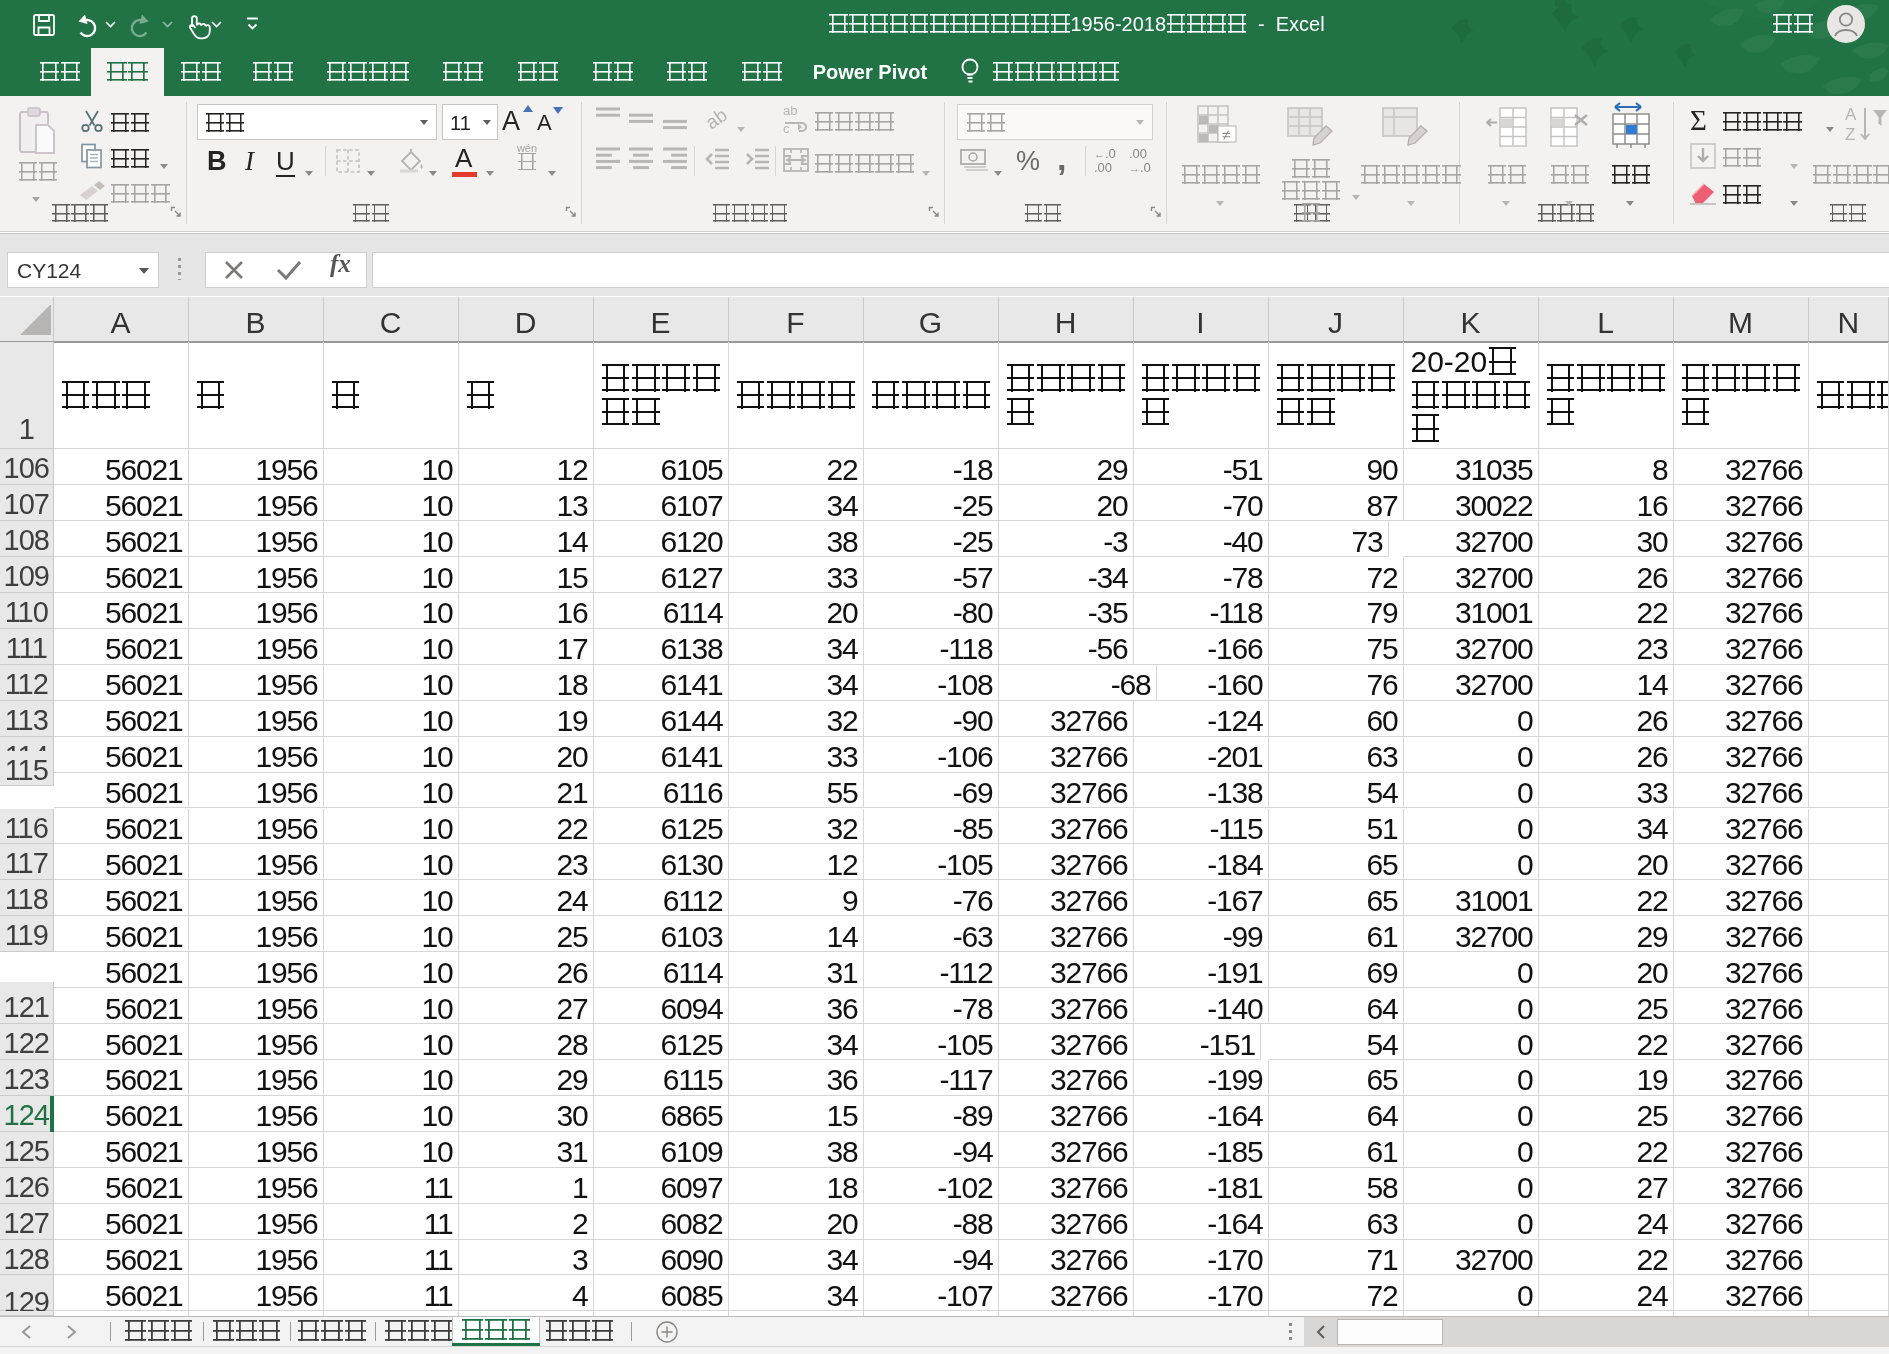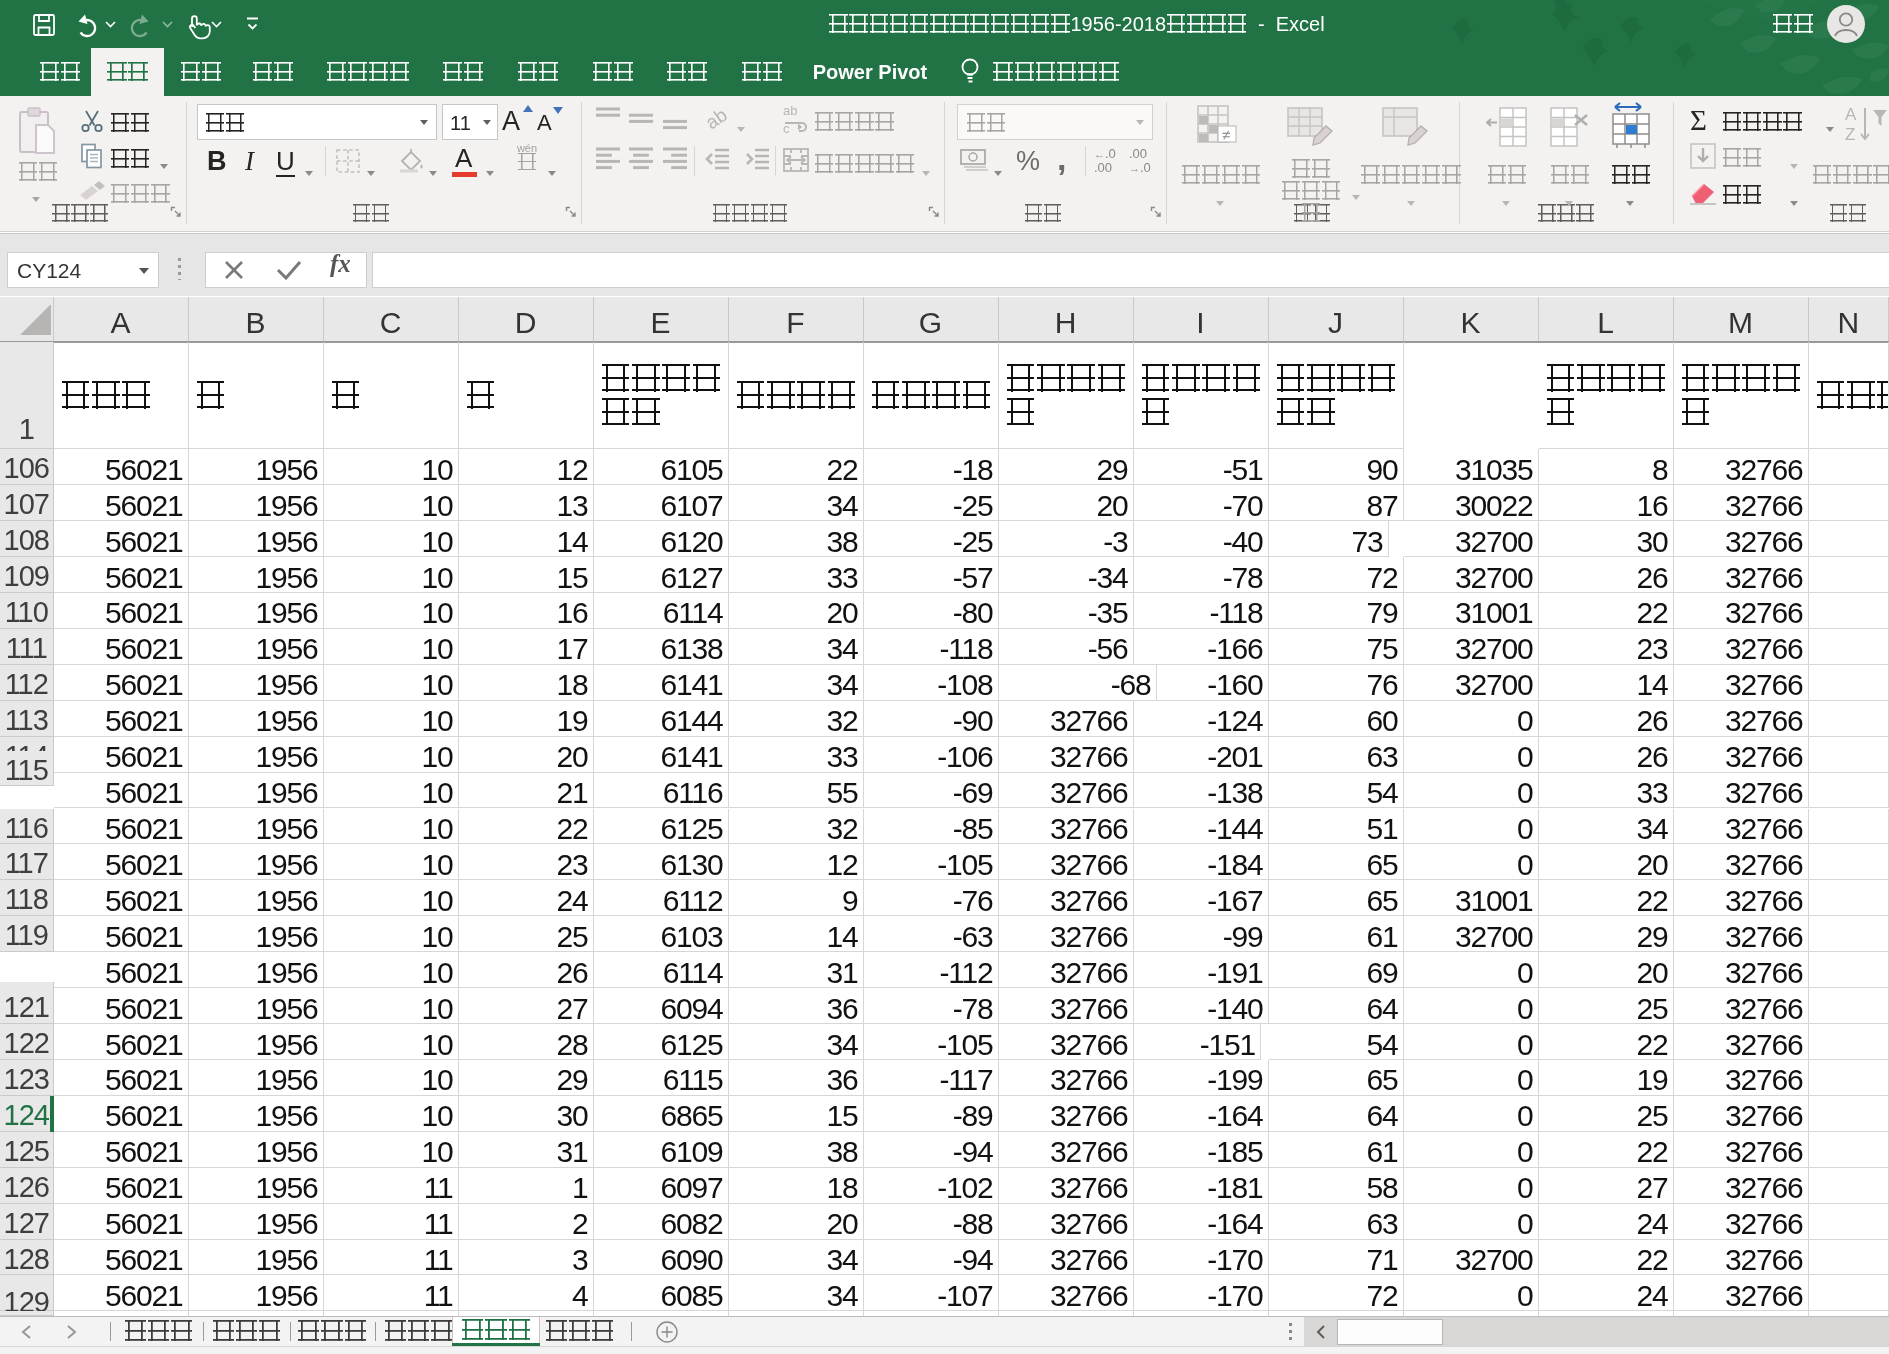--- a/index.html
+++ b/index.html
@@ -428,20 +428,21 @@
 <div class="cell hcell" style="left:53.5px;top:45.5px;width:135.0px;height:107.3px;padding-top:36.9px"><i class="h"></i><i class="h"></i><i class="h"></i></div>
 <div class="cell hcell" style="left:188.5px;top:45.5px;width:135.0px;height:107.3px;padding-top:36.9px"><i class="h"></i></div>
 <div class="cell hcell" style="left:323.5px;top:45.5px;width:135.0px;height:107.3px;padding-top:36.9px"><i class="h"></i></div>
 <div class="cell hcell" style="left:458.5px;top:45.5px;width:135.0px;height:107.3px;padding-top:36.9px"><i class="h"></i></div>
 <div class="cell hcell" style="left:593.5px;top:45.5px;width:135.0px;height:107.3px;padding-top:20.15px"><i class="h"></i><i class="h"></i><i class="h"></i><i class="h"></i><br><i class="h"></i><i class="h"></i></div>
 <div class="cell hcell" style="left:728.5px;top:45.5px;width:135.0px;height:107.3px;padding-top:36.9px"><i class="h"></i><i class="h"></i><i class="h"></i><i class="h"></i></div>
 <div class="cell hcell" style="left:863.5px;top:45.5px;width:135.0px;height:107.3px;padding-top:36.9px"><i class="h"></i><i class="h"></i><i class="h"></i><i class="h"></i></div>
 <div class="cell hcell" style="left:998.5px;top:45.5px;width:135.0px;height:107.3px;padding-top:20.15px"><i class="h"></i><i class="h"></i><i class="h"></i><i class="h"></i><br><i class="h"></i></div>
 <div class="cell hcell" style="left:1133.5px;top:45.5px;width:135.0px;height:107.3px;padding-top:20.15px"><i class="h"></i><i class="h"></i><i class="h"></i><i class="h"></i><br><i class="h"></i></div>
 <div class="cell hcell" style="left:1268.5px;top:45.5px;width:135.0px;height:107.3px;padding-top:20.15px"><i class="h"></i><i class="h"></i><i class="h"></i><i class="h"></i><br><i class="h"></i><i class="h"></i></div>
+<div class="cell hcell" style="left:1403.5px;top:45.5px;width:135.0px;height:107.3px;padding-top:3.3999999999999986px">20-20<i class="h"></i><br><i class="h"></i><i class="h"></i><i class="h"></i><i class="h"></i><br><i class="h"></i></div>
 <div class="cell hcell" style="left:1538.5px;top:45.5px;width:135.0px;height:107.3px;padding-top:20.15px"><i class="h"></i><i class="h"></i><i class="h"></i><i class="h"></i><br><i class="h"></i></div>
 <div class="cell hcell" style="left:1673.5px;top:45.5px;width:135.0px;height:107.3px;padding-top:20.15px"><i class="h"></i><i class="h"></i><i class="h"></i><i class="h"></i><br><i class="h"></i></div>
 <div class="cell hcell" style="left:1808.5px;top:45.5px;width:80.5px;height:107.3px;padding-top:36.9px"><i class="h"></i><i class="h"></i><i class="h"></i></div>
 <div class="cell num" style="left:188.5px;top:152.8px;width:135.0px;height:35.92px;line-height:31.92px">1956</div>
 <div class="cell num" style="left:323.5px;top:152.8px;width:135.0px;height:35.92px;line-height:31.92px">10</div>
 <div class="cell num" style="left:458.5px;top:152.8px;width:135.0px;height:35.92px;line-height:31.92px">12</div>
 <div class="cell num" style="left:593.5px;top:152.8px;width:135.0px;height:35.92px;line-height:31.92px">6105</div>
 <div class="cell num" style="left:728.5px;top:152.8px;width:135.0px;height:35.92px;line-height:31.92px">22</div>
 <div class="cell num" style="left:863.5px;top:152.8px;width:135.0px;height:35.92px;line-height:31.92px">-18</div>
 <div class="cell num" style="left:998.5px;top:152.8px;width:135.0px;height:35.92px;line-height:31.92px">29</div>
@@ -578,21 +579,21 @@
 <div class="cell num" style="left:1673.5px;top:476.08000000000015px;width:135.0px;height:35.92px;line-height:31.92px">32766</div>
 <div class="cell num" style="left:53.5px;top:476.08000000000015px;width:135.0px;height:35.92px;line-height:31.92px">56021</div>
 <div class="cell" style="left:1808.5px;top:476.08000000000015px;width:80.5px;height:35.92px"></div>
 <div class="cell num" style="left:188.5px;top:512.0000000000001px;width:135.0px;height:35.92px;line-height:31.92px">1956</div>
 <div class="cell num" style="left:323.5px;top:512.0000000000001px;width:135.0px;height:35.92px;line-height:31.92px">10</div>
 <div class="cell num" style="left:458.5px;top:512.0000000000001px;width:135.0px;height:35.92px;line-height:31.92px">22</div>
 <div class="cell num" style="left:593.5px;top:512.0000000000001px;width:135.0px;height:35.92px;line-height:31.92px">6125</div>
 <div class="cell num" style="left:728.5px;top:512.0000000000001px;width:135.0px;height:35.92px;line-height:31.92px">32</div>
 <div class="cell num" style="left:863.5px;top:512.0000000000001px;width:135.0px;height:35.92px;line-height:31.92px">-85</div>
 <div class="cell num" style="left:998.5px;top:512.0000000000001px;width:135.0px;height:35.92px;line-height:31.92px">32766</div>
-<div class="cell num" style="left:1133.5px;top:512.0000000000001px;width:135.0px;height:35.92px;line-height:31.92px">-144</div>
+<div class="cell num" style="left:1133.5px;top:512.0000000000001px;width:135.0px;height:35.92px;line-height:31.92px">-115</div>
 <div class="cell num" style="left:1268.5px;top:512.0000000000001px;width:135.0px;height:35.92px;line-height:31.92px">51</div>
 <div class="cell num" style="left:1403.5px;top:512.0000000000001px;width:135.0px;height:35.92px;line-height:31.92px">0</div>
 <div class="cell num" style="left:1538.5px;top:512.0000000000001px;width:135.0px;height:35.92px;line-height:31.92px">34</div>
 <div class="cell num" style="left:1673.5px;top:512.0000000000001px;width:135.0px;height:35.92px;line-height:31.92px">32766</div>
 <div class="cell num" style="left:53.5px;top:512.0000000000001px;width:135.0px;height:35.92px;line-height:31.92px">56021</div>
 <div class="cell" style="left:1808.5px;top:512.0000000000001px;width:80.5px;height:35.92px"></div>
 <div class="cell num" style="left:188.5px;top:547.9200000000001px;width:135.0px;height:35.92px;line-height:31.92px">1956</div>
 <div class="cell num" style="left:323.5px;top:547.9200000000001px;width:135.0px;height:35.92px;line-height:31.92px">10</div>
 <div class="cell num" style="left:458.5px;top:547.9200000000001px;width:135.0px;height:35.92px;line-height:31.92px">23</div>
 <div class="cell num" style="left:593.5px;top:547.9200000000001px;width:135.0px;height:35.92px;line-height:31.92px">6130</div>

